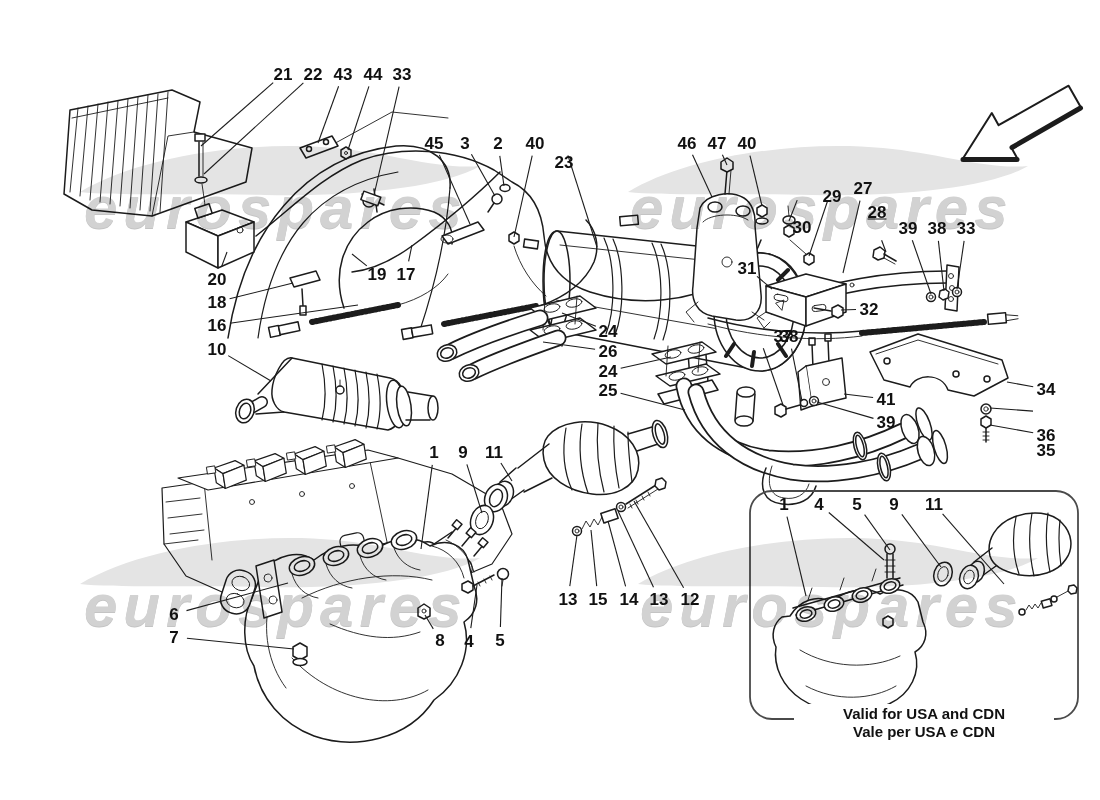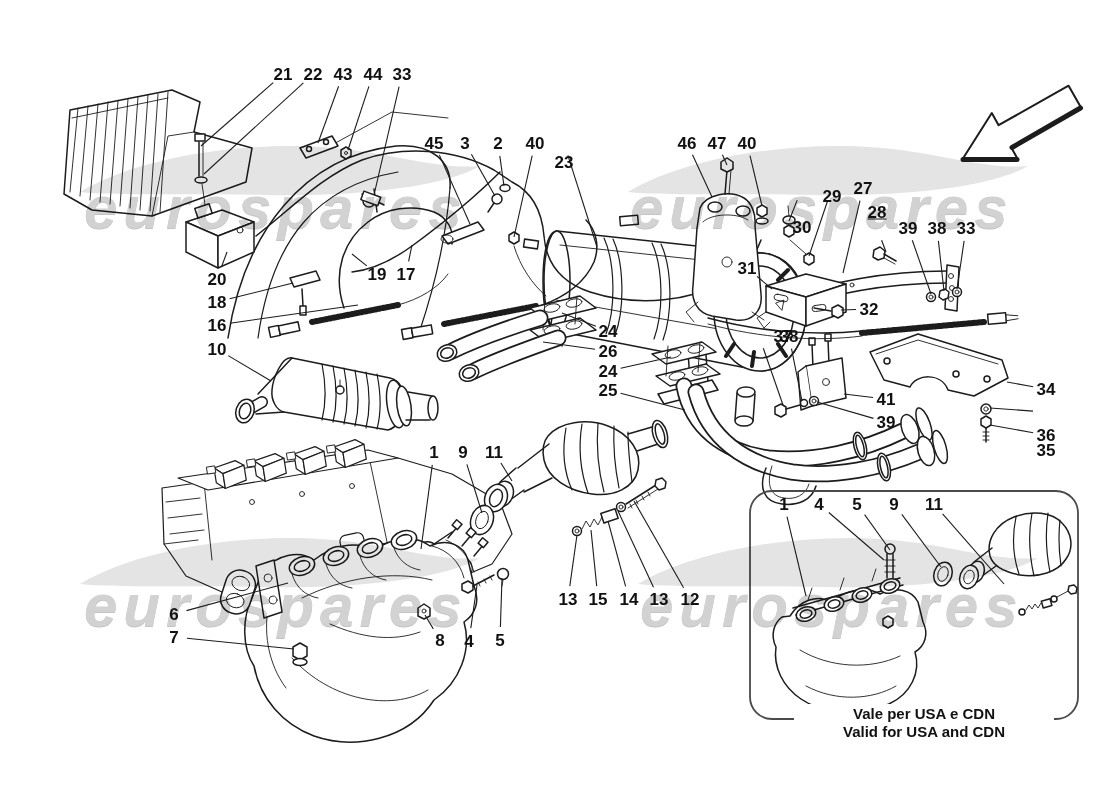--- a/index.html
+++ b/index.html
@@ -593,17 +593,17 @@
       <div class="callout" style="left: 469px; top: 641px;">4</div>
       <div class="callout" style="left: 500px; top: 640px;">5</div>
       <div class="callout" style="left: 784px; top: 504px;">1</div>
       <div class="callout" style="left: 819px; top: 504px;">4</div>
       <div class="callout" style="left: 857px; top: 504px;">5</div>
       <div class="callout" style="left: 894px; top: 504px;">9</div>
       <div class="callout" style="left: 934px; top: 504px;">11</div>
     </div>
 
 <div id="inset-caption">
+  <div>Valid for USA and CDN</div>
   <div>Vale per USA e CDN</div>
-  <div>Valid for USA and CDN</div>
 </div>
 
 </div>
 
 </body></html>

